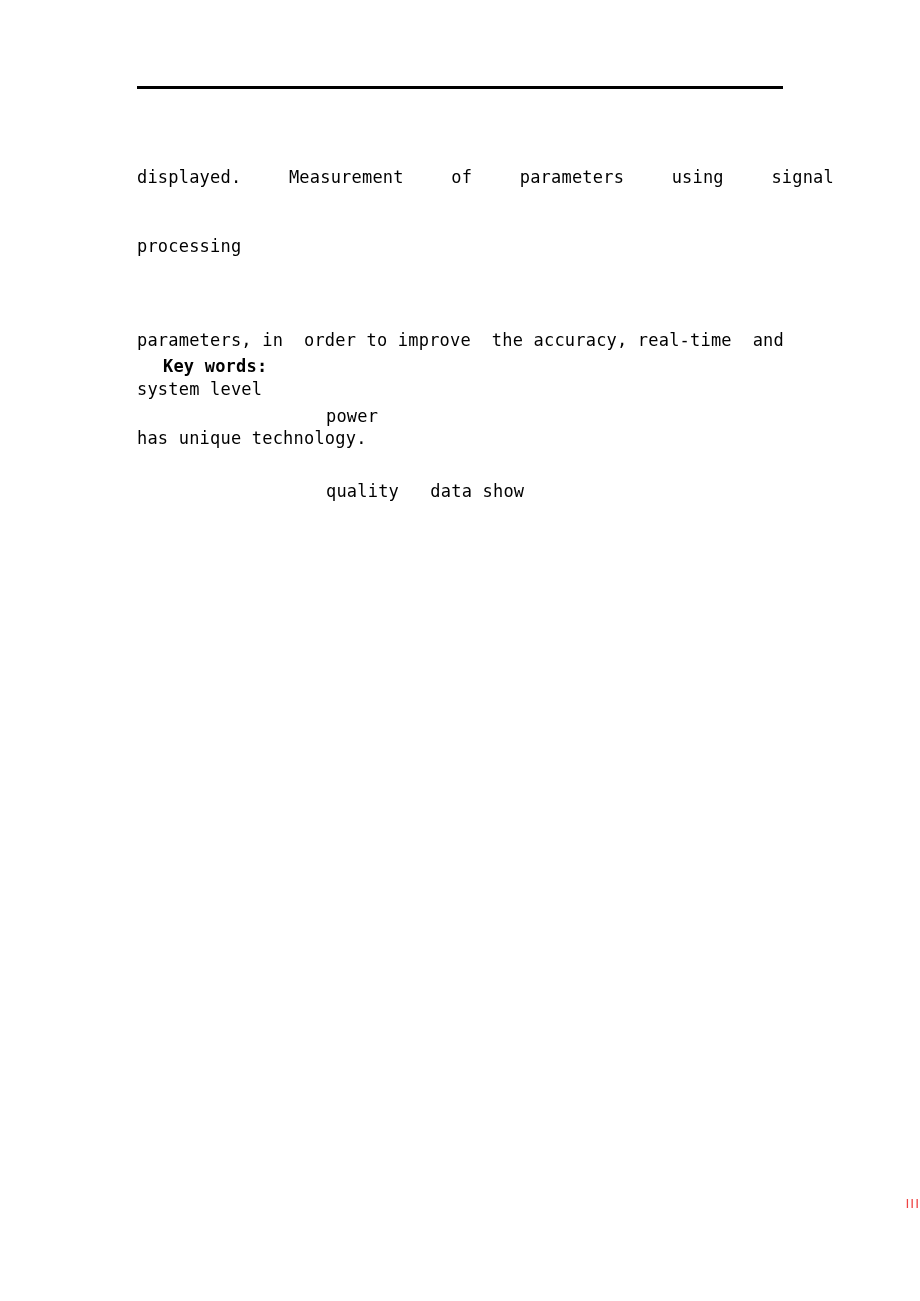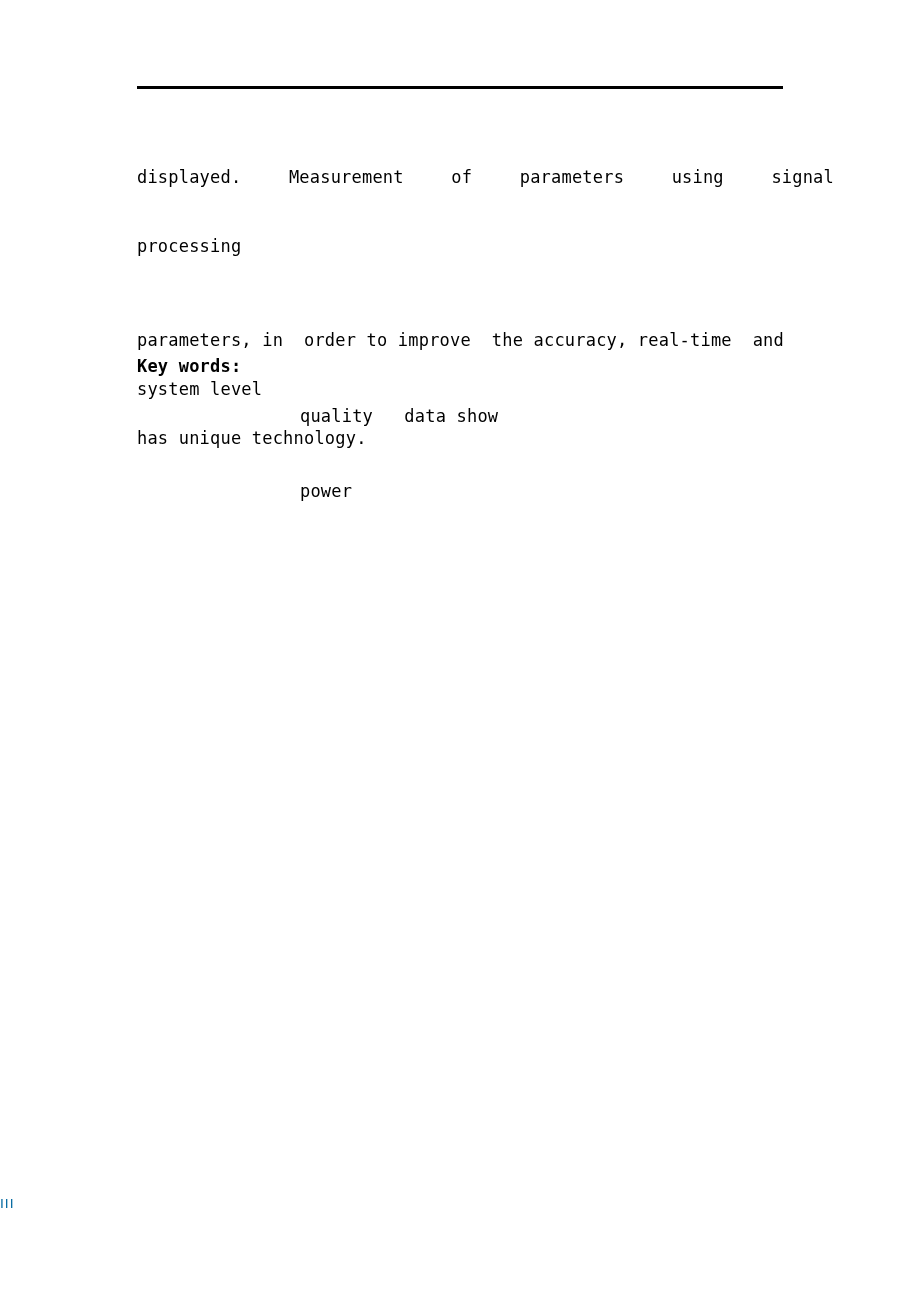--- a/index.html
+++ b/index.html
@@ -72,20 +72,21 @@
   .keywords-block {
     position: absolute;
     left: 137px;
     top: 354px;
     width: 700px;
   }
 
   .kw-row {
     display: flex;
     align-items: flex-start;
+    margin-left: 26px;
   }
 
   .kw-label {
     font-size: 17px;
     line-height: 24px;
     font-weight: bold;
     letter-spacing: 0.2px;
     white-space: pre;
     flex: 0 0 163px;
   }
@@ -100,26 +101,26 @@
   .kw-values .kw-line {
     display: block;
   }
 
   
   .page-number {
     position: absolute;
     left: 0;
     top: 1196px;
     width: 920px;
-    text-align: left;
+    text-align: right;
     font-family: "DejaVu Sans", "Liberation Sans", sans-serif;
     font-size: 13px;
     line-height: 16px;
     letter-spacing: 1px;
-    color: #0369a1;
+    color: #ef4444;
   }
 </style>
 </head>
 <body>
 
 <div class="page">
 
   <div class="header-rule"></div>
 
   <div class="body-block">
@@ -140,21 +141,21 @@
     <div class="gap-xl"></div>
 
     <div class="para">has unique technology.</div>
 
   </div>
 
   <div class="keywords-block">
     <div class="kw-row">
       <div class="kw-label">Key words:</div>
       <div class="kw-values">
+        <span class="kw-line">power</span>
         <span class="kw-line">quality   data show</span>
-        <span class="kw-line">power</span>
       </div>
     </div>
   </div>
 
   <div class="page-number">III</div>
 
 </div>
 
 </body></html>

